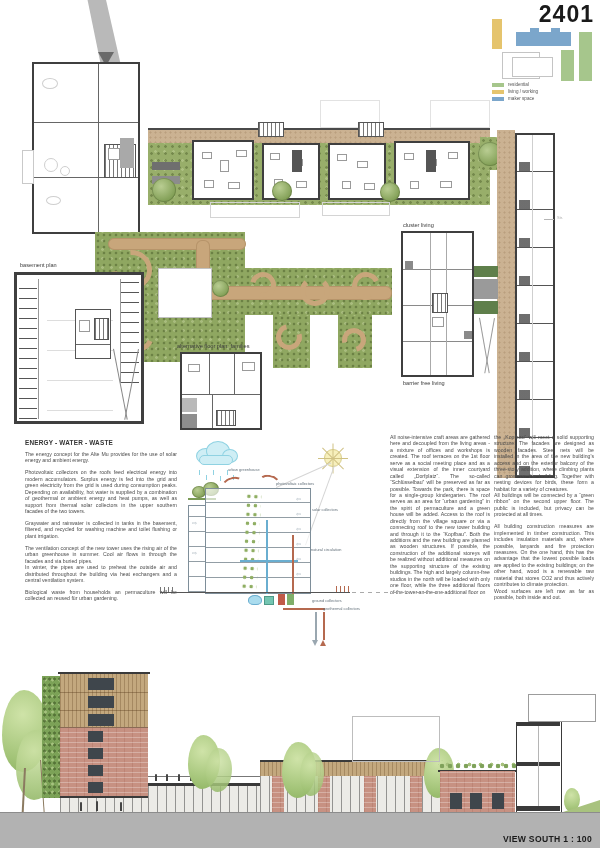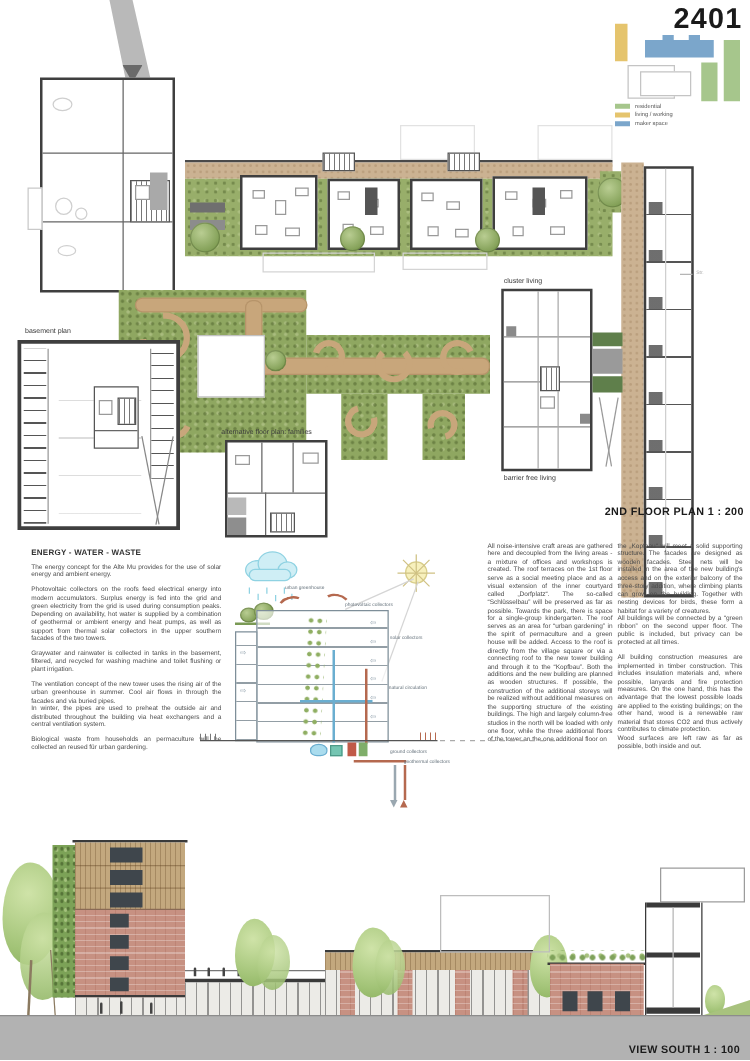--- a/index.html
+++ b/index.html
@@ -221,21 +221,20 @@
       <div class="vl" style="left:27px;top:0;height:40px"></div>
       <div class="vl" style="left:52px;top:0;height:40px"></div>
       <div class="vl" style="left:30px;top:40px;height:34px"></div>
       <div class="abs" style="left:0;top:44px;width:15px;height:14px;background:#b9b9b9"></div>
       <div class="abs" style="left:0;top:60px;width:15px;height:14px;background:#8e8e8e"></div>
       <div class="stair" style="left:34px;top:56px;width:20px;height:16px"></div>
       <div class="tbl" style="left:60px;top:8px;width:13px;height:9px"></div>
       <div class="tbl" style="left:6px;top:10px;width:12px;height:8px"></div>
     </div>
 
-    <div class="title" style="left:370px;top:404px;width:225px;text-align:right">2ND FLOOR PLAN 1 : 200</div>
   </div>
 
   <div class="col" style="left:25px;top:439px;width:152px">
     <div class="h-small">ENERGY - WATER - WASTE</div>
     <p class="para">The energy concept for the Alte Mu provides for the use of solar energy and ambient energy.</p>
     <p class="para">Photovoltaic collectors on the roofs feed electrical energy into modern accumulators. Surplus energy is fed into the grid and green electricity from the grid is used during consumption peaks. Depending on availability, hot water is supplied by a combination of geothermal or ambient energy and heat pumps, as well as support from thermal solar collectors in the upper southern facades of the two towers.</p>
     <p class="para">Graywater and rainwater is collected in tanks in the basement, filtered, and recycled for washing machine and toilet flushing or plant irrigation.</p>
     <p class="para">The ventilation concept of the new tower uses the rising air of the urban greenhouse in summer. Cool air flows in through the facades and via buried pipes.
 In winter, the pipes are used to preheat the outside air and distributed throughout the building via heat exchangers and a central ventilation system.</p>
     <p class="para">Biological waste from households an permaculture will be collected an reused für urban gardening.</p>

